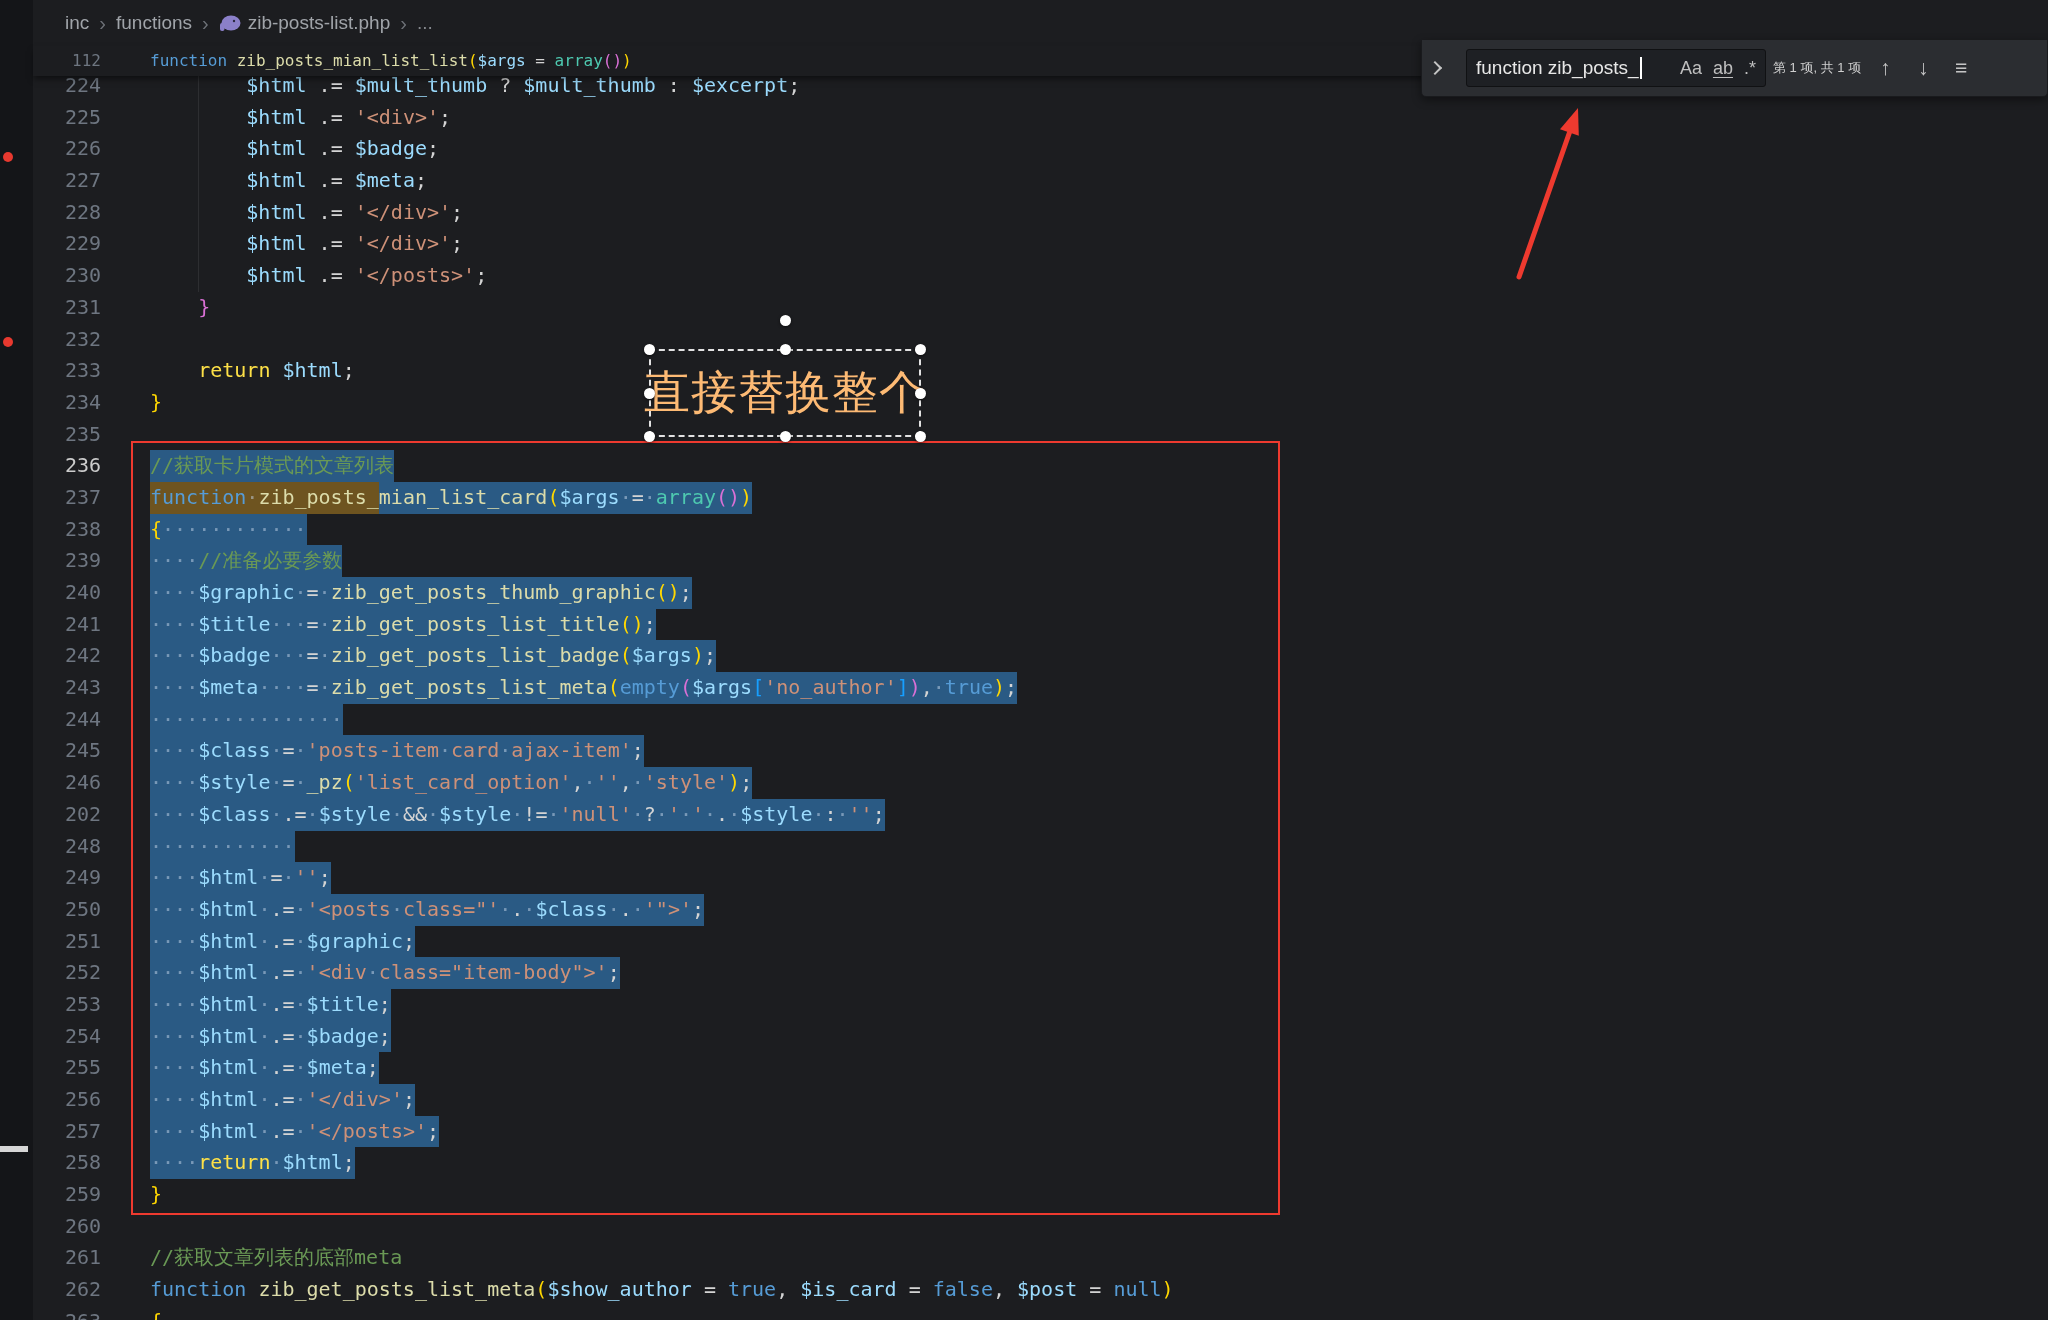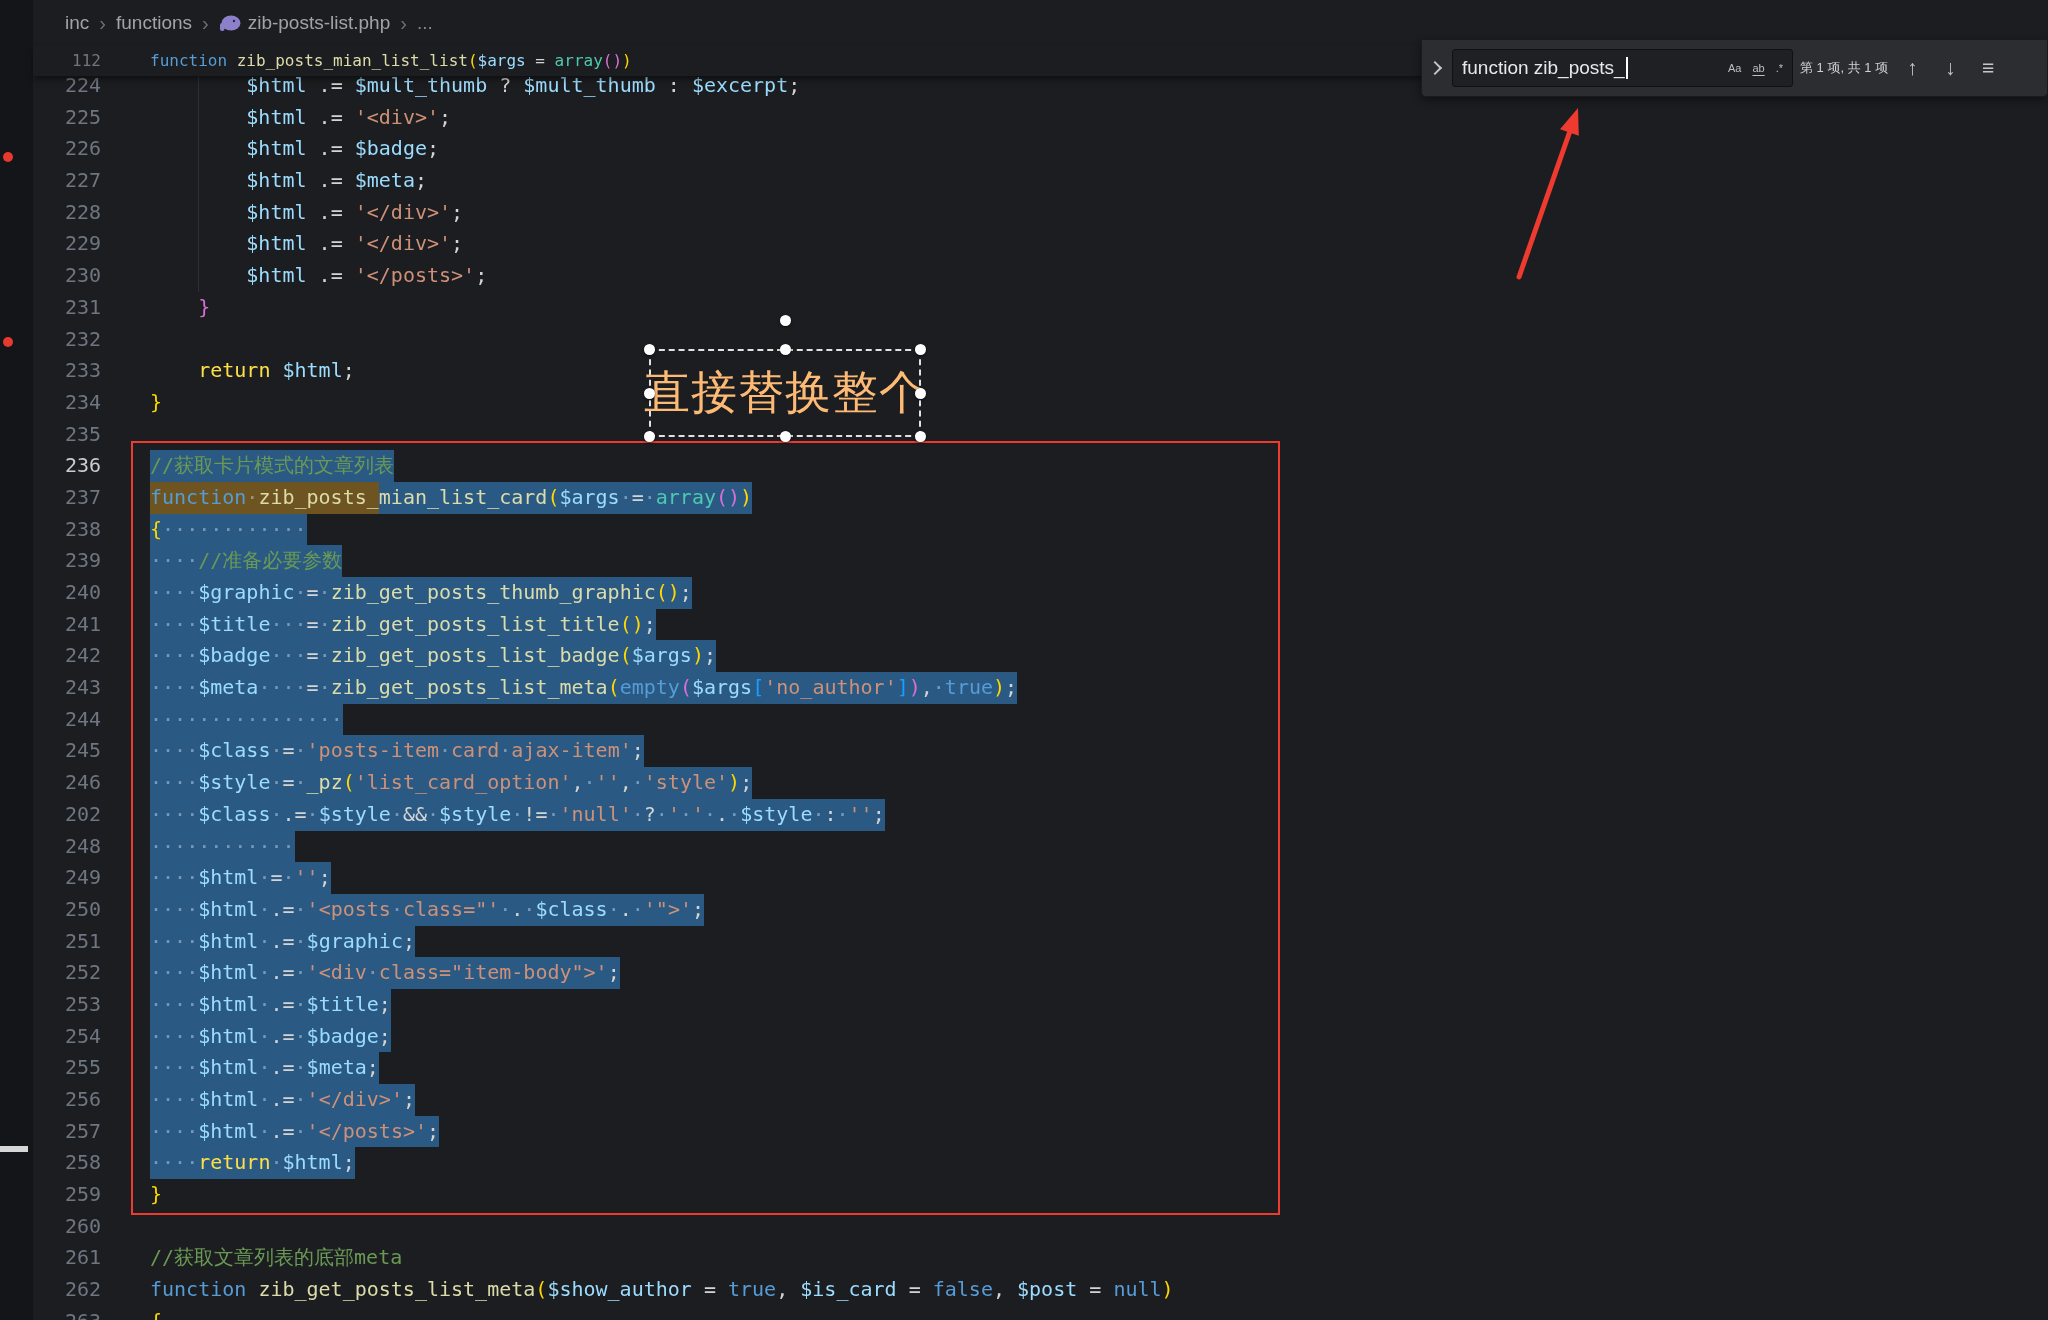--- a/index.html
+++ b/index.html
@@ -51,26 +51,26 @@
   .h.rot{left:calc(50% - 5.5px);top:-36px}
   .arrow { position:absolute; left:1480px; top:95px; z-index:40; }
   
   .find { position:absolute; left:1421px; top:40px; width:627px; height:57px; background:#2b2d31;
     border:1px solid #191a1d; border-top:none; border-radius:0 0 5px 5px;
     box-shadow:0 3px 10px rgba(0,0,0,.45); display:flex; align-items:center; z-index:50; overflow:hidden;
     font-family:"Liberation Sans",sans-serif; }
   .chev { width:26px; display:flex; justify-content:center; align-items:center; cursor:pointer; }
   .chev::after { content:''; width:8px; height:8px; border-top:2px solid #c5c5c5; border-right:2px solid #c5c5c5;
     transform:rotate(45deg); display:block; }
-  .find-input { margin-left:4px; width:341px; height:38px; background:#1e2024; border:1px solid #101113;
+  .find-input { margin-left:18px; width:300px; height:38px; background:#1e2024; border:1px solid #101113;
     border-radius:3px; display:flex; align-items:center; padding:0 9px; font-size:19px; color:#e8e8e8; }
   .q { white-space:pre; }
   .caret { width:2px; height:22px; background:#ffffff; margin-left:1px; flex:0 0 2px; }
   .flex1 { flex:1; }
-  .opt { margin-left:11px; color:#bfbfbf; font-size:11px; cursor:pointer; white-space:pre; }
+  .opt { margin-left:11px; color:#bfbfbf; font-size:18px; cursor:pointer; white-space:pre; }
   .opt.ww { text-decoration:underline; text-underline-offset:3px; }
   .results { margin-left:7px; color:#d0d0d0; font-size:13px; white-space:pre; }
   .nav { margin-left:10px; color:#c5c5c5; font-size:21px; width:28px; text-align:center; cursor:pointer; flex:0 0 28px; }
 </style>
 </head>
 <body>
 
 <div class="page">
 
   <div class="left-strip">

